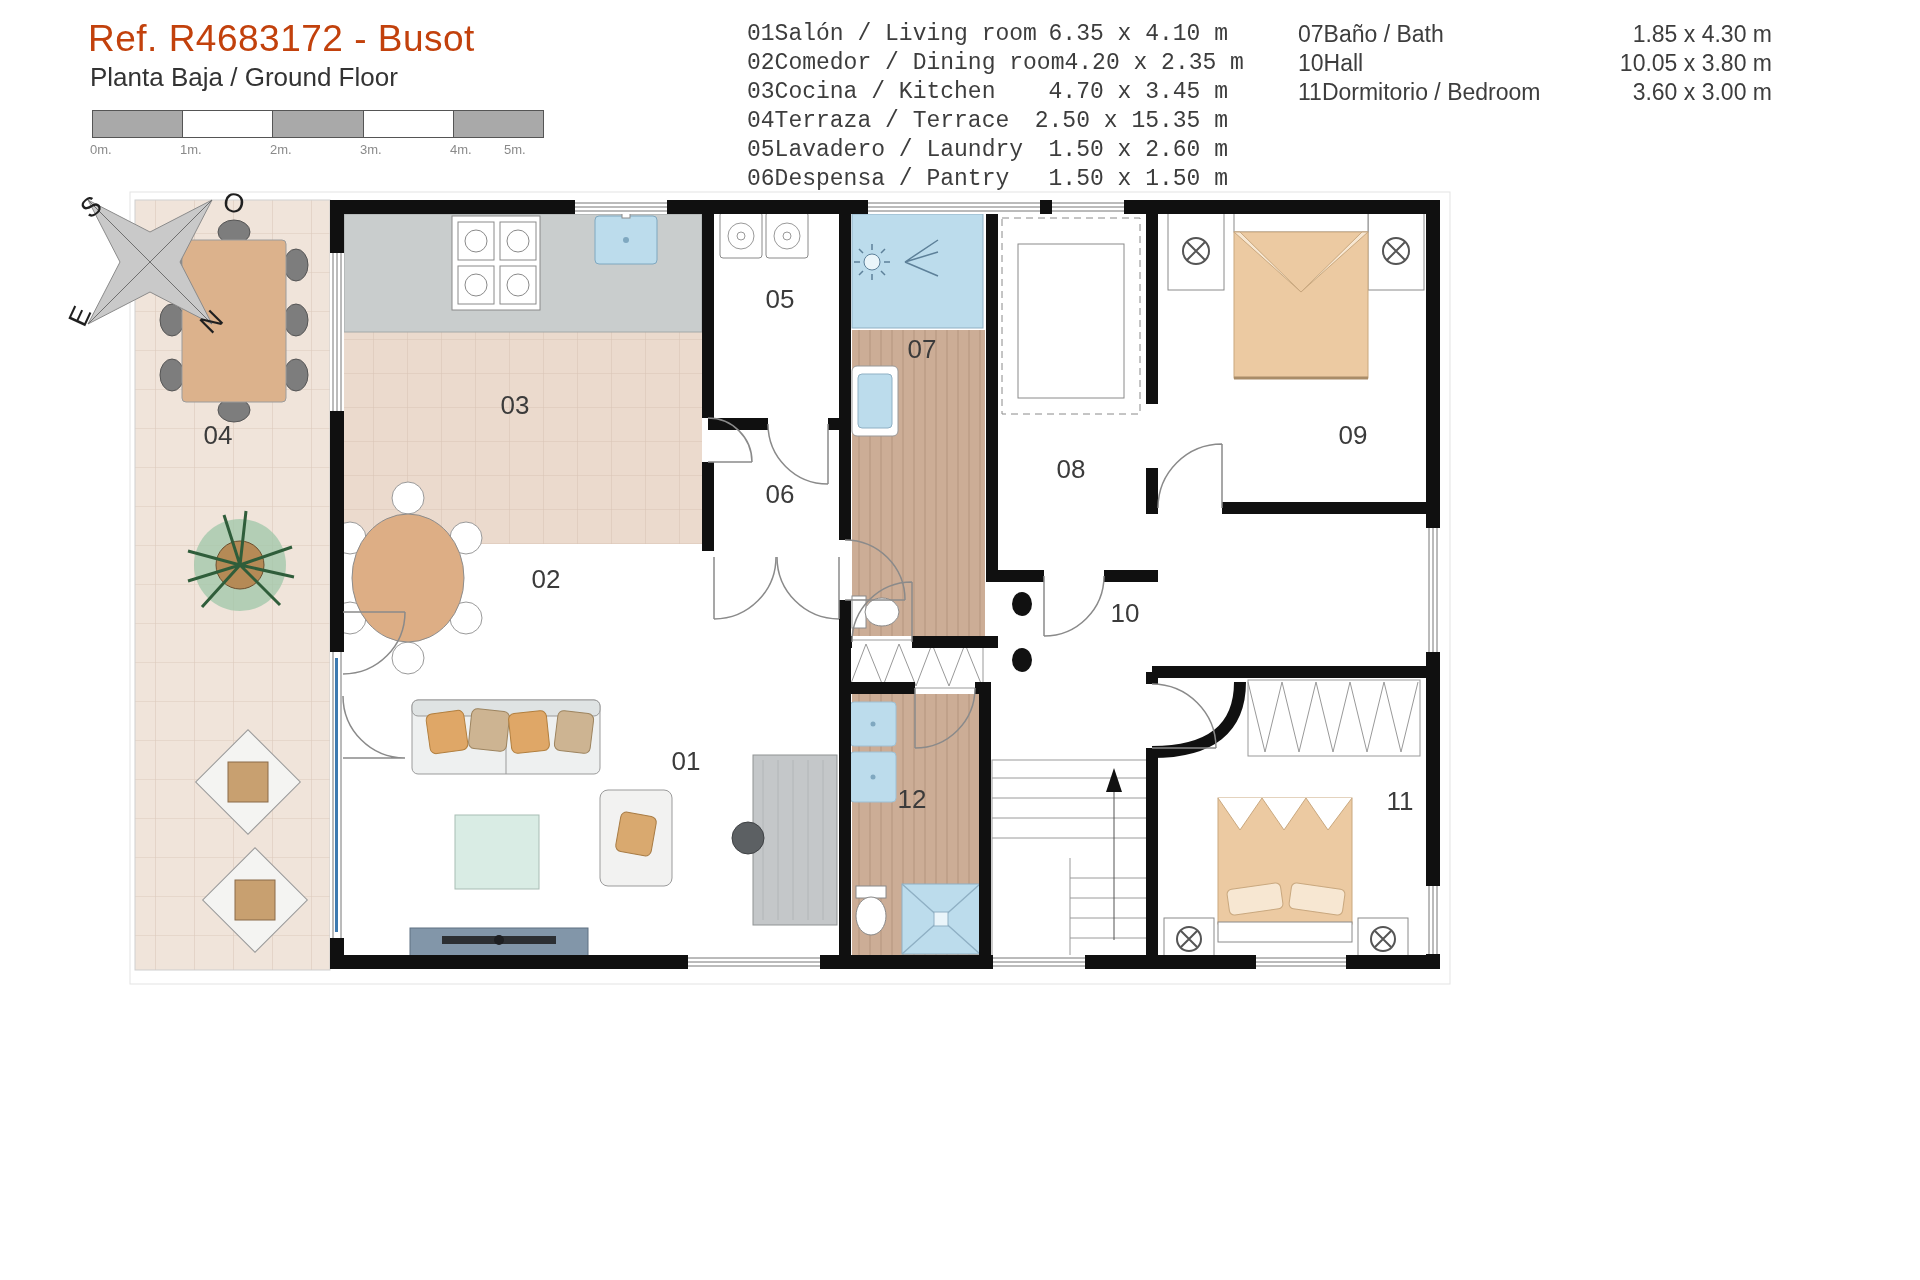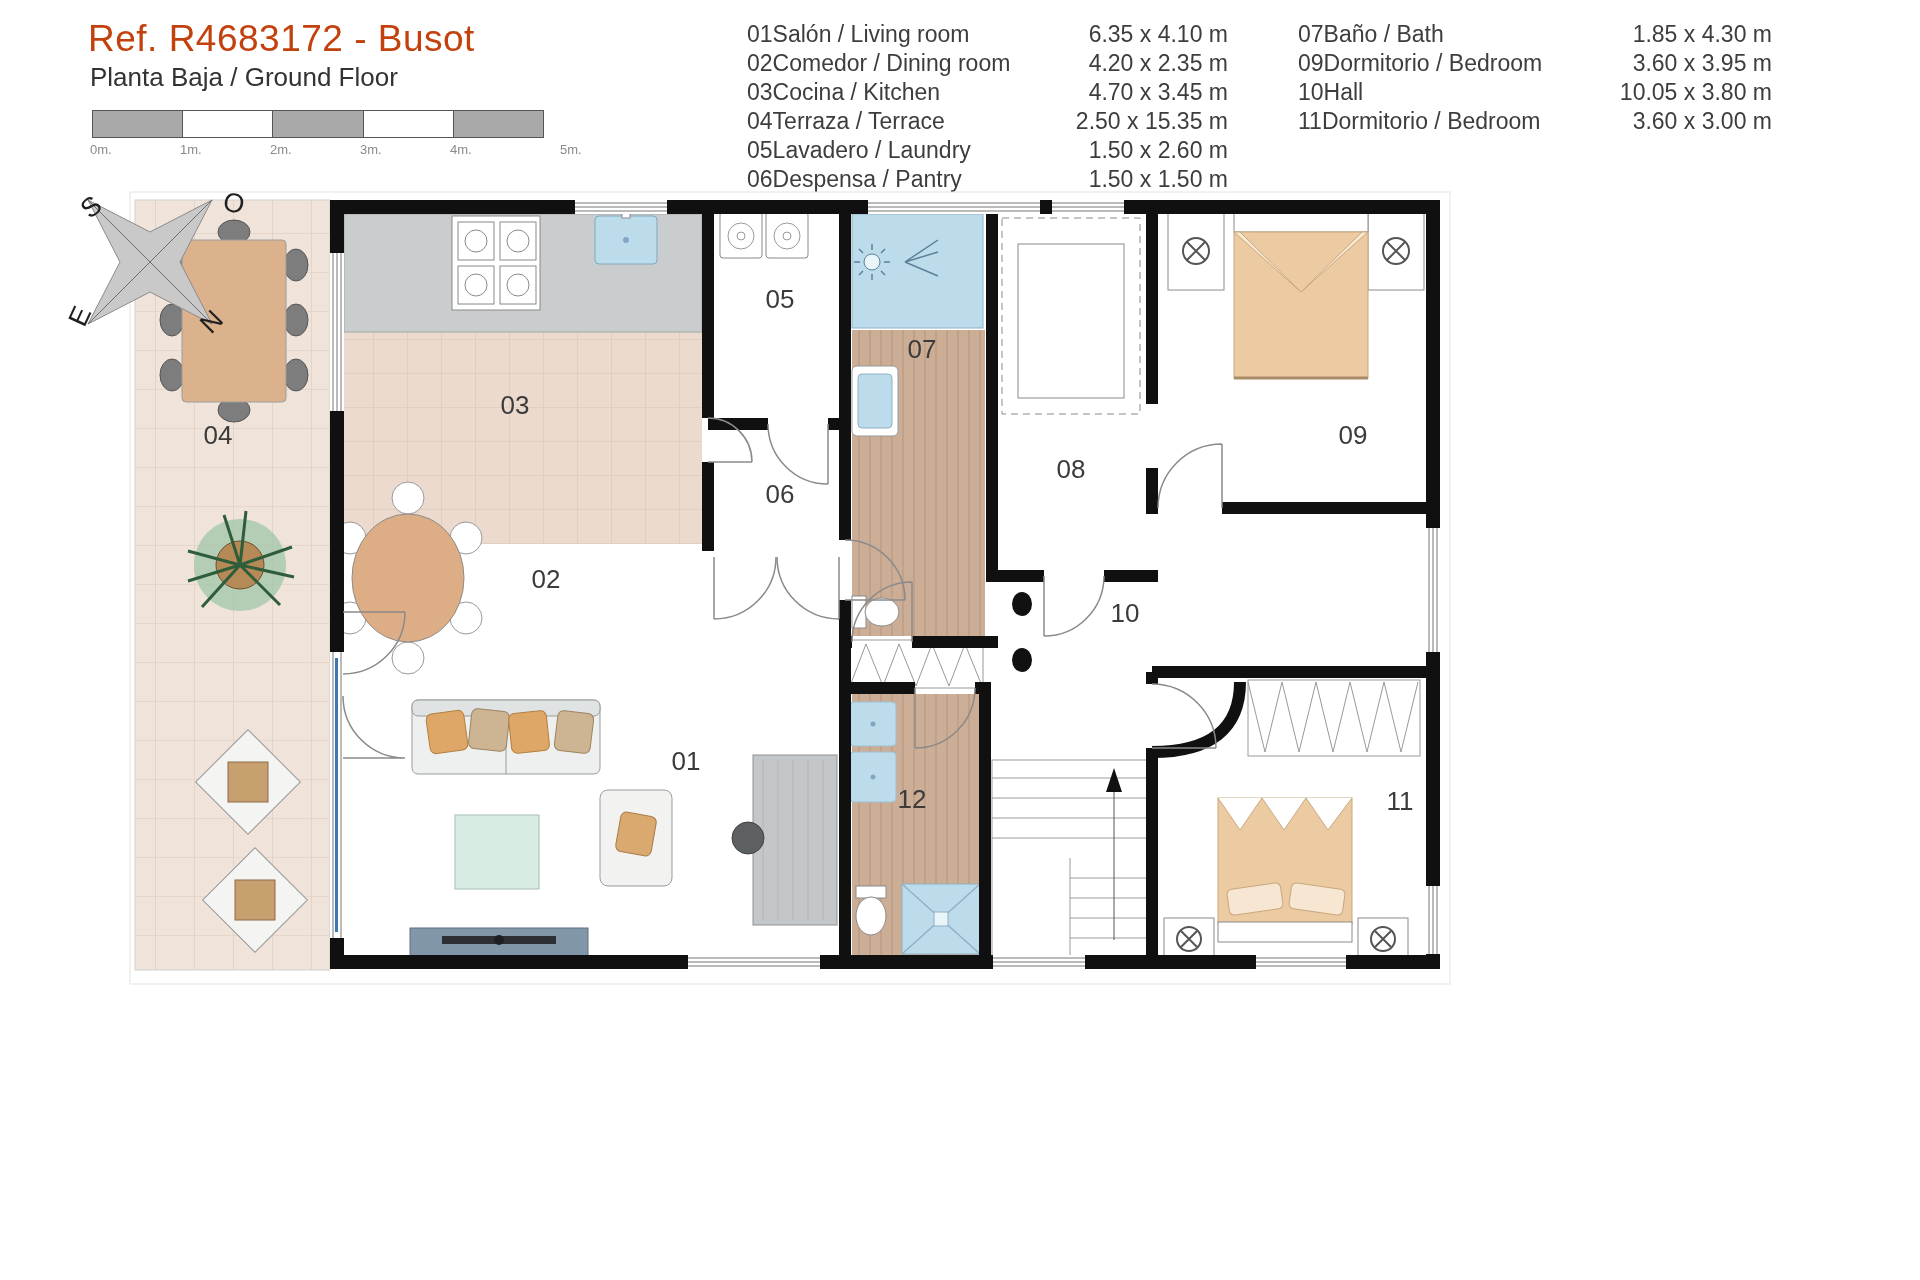--- a/index.html
+++ b/index.html
@@ -13,21 +13,21 @@
   #scalebar .seg{flex:1;border-right:1px solid #555;}
   #scalebar .seg:last-child{border-right:none;}
   .seg.g{background:#a9a9a9;} .seg.w{background:#ffffff;}
   .scale-lab{position:absolute;top:142px;font-size:13px;color:#8a8a8a;}
   
   .legend-col{position:absolute;top:20px;}
   .lrow{display:flex;justify-content:space-between;height:29px;line-height:29px;font-size:23px;color:#3d3d3d;white-space:nowrap;}
   .lname span{margin-right:0;}
   .lnum{margin-right:8px;}
   .ldims{text-align:left;}
-  #legend-left{left:747px;width:481px;}
+  #legend-left{left:747px;width:481px;font-family:Liberation Mono, monospace;}
   #legend-right{left:1298px;width:474px;}
   svg text.rlabel{font-family:"Liberation Sans",sans-serif;font-size:26px;fill:#3b3b3b;}
   svg text.cletter{font-family:"Liberation Sans",sans-serif;font-size:27px;fill:#1f1f1f;}
 </style>
 </head>
 <body>
 
 <div id="page">
 
   <div id="title">Ref. R4683172 - Busot</div>
@@ -38,21 +38,21 @@
     <div class="seg w"></div>
     <div class="seg g"></div>
     <div class="seg w"></div>
     <div class="seg g"></div>
   </div>
   <span class="scale-lab" style="left:90px">0m.</span>
   <span class="scale-lab" style="left:180px">1m.</span>
   <span class="scale-lab" style="left:270px">2m.</span>
   <span class="scale-lab" style="left:360px">3m.</span>
   <span class="scale-lab" style="left:450px">4m.</span>
-  <span class="scale-lab" style="left:560px">5m.</span>
+  <span class="scale-lab" style="left:504px">5m.</span>
 
   <div id="legend-left" class="legend-col">
     <div class="lrow">
         <span class="lname"><span class="lnum">01</span><span>Salón / Living room</span></span>
         <span class="ldims">6.35 x 4.10 m</span>
       </div>
     <div class="lrow">
         <span class="lname"><span class="lnum">02</span><span>Comedor / Dining room</span></span>
         <span class="ldims">4.20 x 2.35 m</span>
       </div>
@@ -70,24 +70,20 @@
       </div>
     <div class="lrow">
         <span class="lname"><span class="lnum">06</span><span>Despensa / Pantry</span></span>
         <span class="ldims">1.50 x 1.50 m</span>
       </div>
   </div>
   <div id="legend-right" class="legend-col">
     <div class="lrow">
         <span class="lname"><span class="lnum">07</span><span>Baño / Bath</span></span>
         <span class="ldims">1.85 x 4.30 m</span>
-      </div>
-    <div class="lrow">
-        <span class="lname"><span class="lnum">09</span><span>Dormitorio / Bedroom</span></span>
-        <span class="ldims">3.60 x 3.95 m</span>
       </div>
     <div class="lrow">
         <span class="lname"><span class="lnum">10</span><span>Hall</span></span>
         <span class="ldims">10.05 x 3.80 m</span>
       </div>
     <div class="lrow">
         <span class="lname"><span class="lnum">11</span><span>Dormitorio / Bedroom</span></span>
         <span class="ldims">3.60 x 3.00 m</span>
       </div>
   </div>

